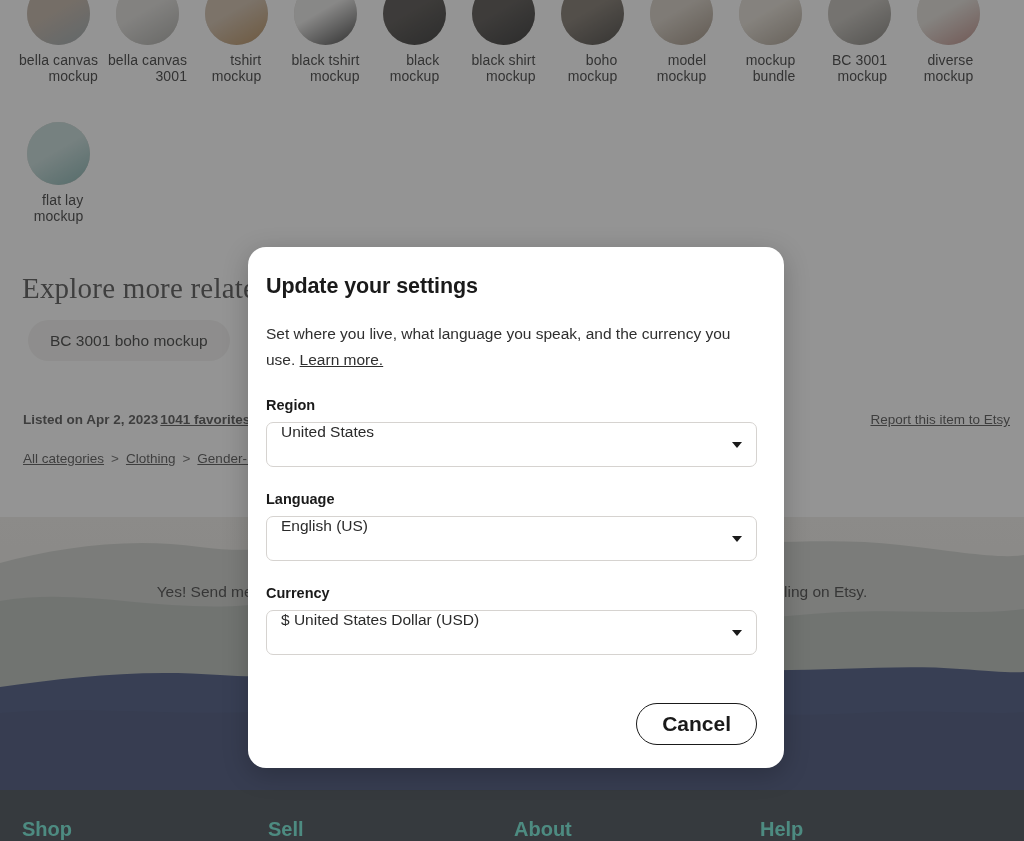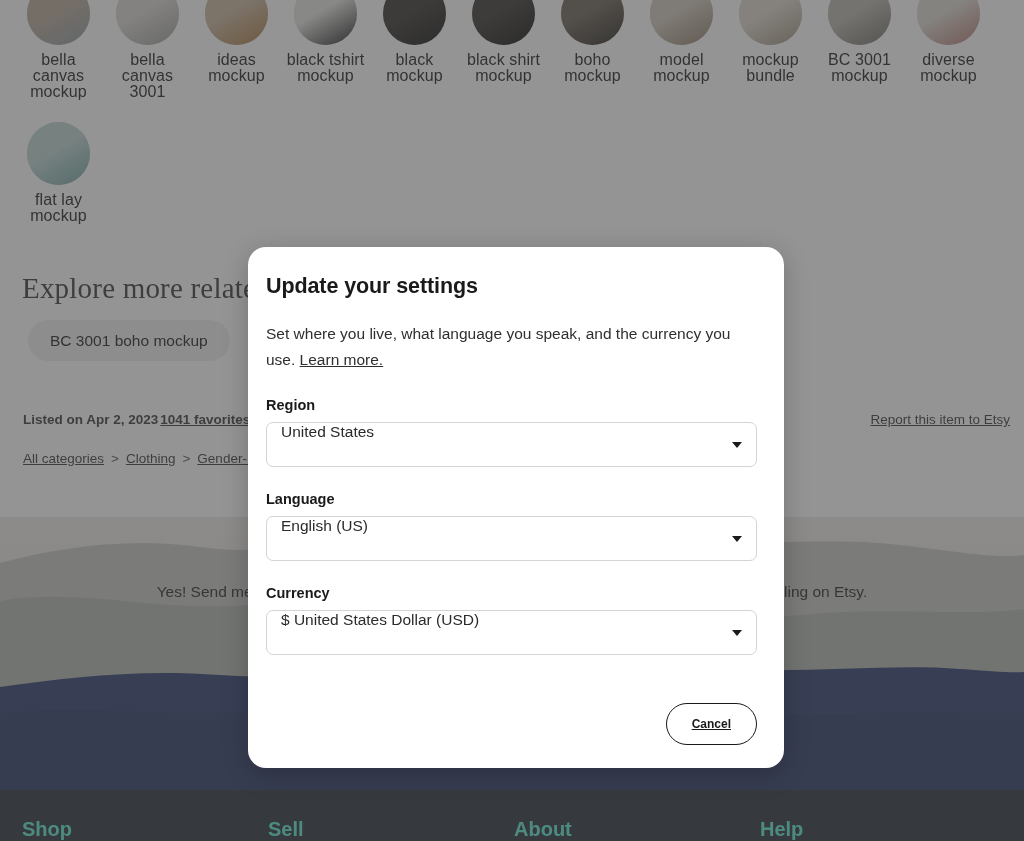--- a/index.html
+++ b/index.html
@@ -23,22 +23,22 @@
   .thumb-cell {
     width: 89px; flex: 0 0 89px;
     display: flex; flex-direction: column; align-items: center;
   }
   .thumb-circle {
     width: 63px; height: 63px; border-radius: 50%;
     background: #cfcac4; overflow: hidden; position: relative;
   }
   .thumb-circle .tc-a { position: absolute; inset: 0; }
   .thumb-label {
-    margin-top: 7px; font-size: 16px; line-height: 16px;
-    color: #222; text-align: center; font-weight: 400; letter-spacing: .1px;
+    margin-top: 7px; font-size: 14px; line-height: 16px;
+    color: #222; text-align: right; font-weight: 400; letter-spacing: .1px;
   }
 
   .explore-title {
     position: absolute; left: 22px; top: 272px;
     font-family: "Liberation Serif", serif;
     font-size: 29px; color: #3b3b3b; letter-spacing: .2px; white-space: nowrap;
   }
   .chip {
     position: absolute; left: 28px; top: 320px;
     height: 41px; padding: 0 22px; border-radius: 22px;
@@ -90,21 +90,21 @@
     position: relative; height: 45px; border: 1px solid #d6d3d0; border-radius: 7px;
     background: #fff; display: flex; padding: 0 36px 0 14px;
     font-size: 15.5px; color: #2a2a2a; cursor: pointer; white-space: nowrap; overflow: hidden;
   }
   .caret {
     position: absolute; right: 14px; top: 50%; margin-top: -3px;
     width: 0; height: 0; border-left: 5.5px solid transparent; border-right: 5.5px solid transparent;
     border-top: 6.5px solid #1a1a1a;
   }
   .modal-actions { position: absolute; right: 27px; bottom: 23px; display: flex; align-items: center; gap: 12px; }
-  .btn { height: 42px; border-radius: 22px; font-size: 12px; font-weight: 700; cursor: pointer; display: flex; align-items: center; justify-content: center; white-space: nowrap; text-decoration: underline; }
+  .btn { height: 42px; border-radius: 22px; font-size: 21px; font-weight: 700; cursor: pointer; display: flex; align-items: center; justify-content: center; white-space: nowrap; }
   .btn-cancel { padding: 0 25px; background: #fff; color: #1a1a1a; border: 1.6px solid #1a1a1a; }
   .btn-save { padding: 0 27px; background: #222222; color: #fff; border: 1.6px solid #222222; }
 </style>
 </head>
 <body>
 
 <div id="page">
 
   <div id="page-underlay">
 
@@ -125,21 +125,21 @@
           <div class="thumb-label">
             <div>bella canvas</div>
             <div>3001</div>
           </div>
         </div>
         <div class="thumb-cell">
           <div class="thumb-circle">
             <div class="tc-a" style="background: linear-gradient(150deg, rgb(200, 180, 158) 0%, rgb(200, 180, 158) 45%, rgb(168, 121, 63) 100%);"></div>
           </div>
           <div class="thumb-label">
-            <div>ideas</div>
+            <div>tshirt</div>
             <div>mockup</div>
           </div>
         </div>
         <div class="thumb-cell">
           <div class="thumb-circle">
             <div class="tc-a" style="background: linear-gradient(150deg, rgb(228, 227, 225) 0%, rgb(228, 227, 225) 45%, rgb(29, 29, 29) 100%);"></div>
           </div>
           <div class="thumb-label">
             <div>black tshirt</div>
             <div>mockup</div>

